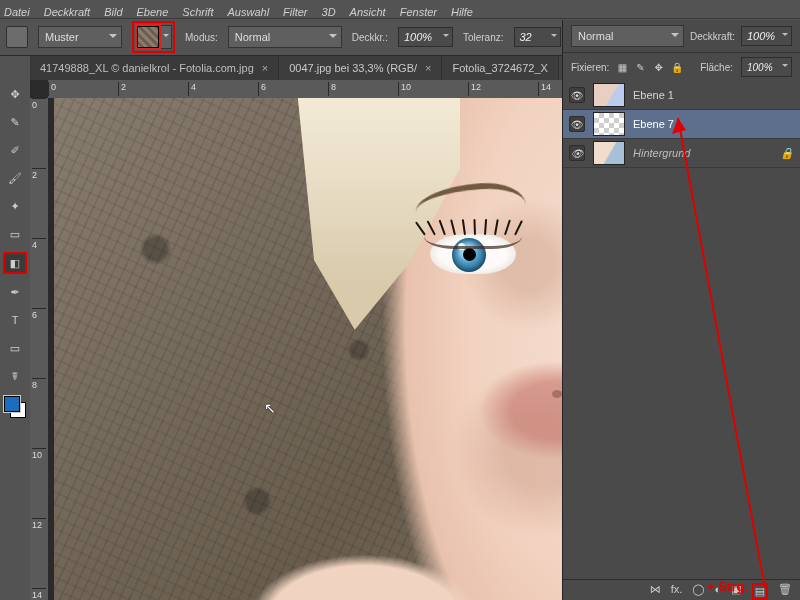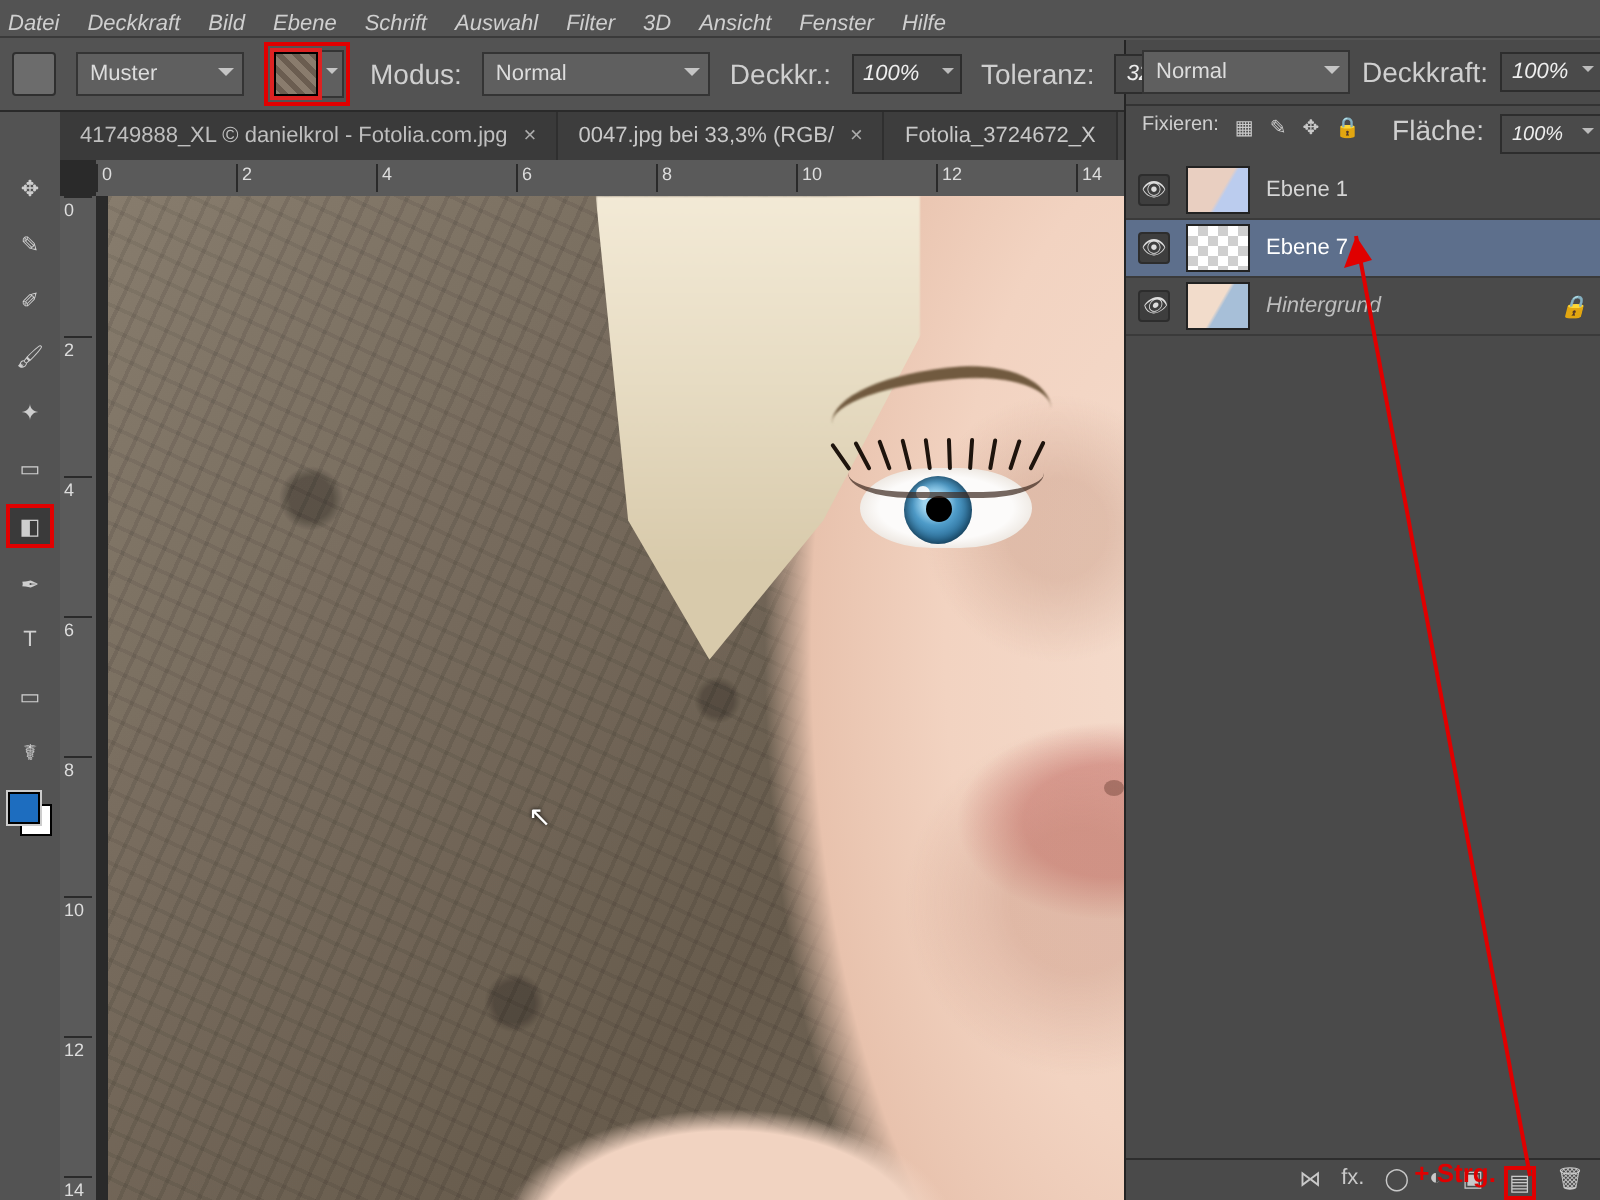--- a/index.html
+++ b/index.html
@@ -7,21 +7,21 @@
   .menubar span{cursor:default;}
   .optbar{height:36px;background:#535353;border-top:1px solid #3a3a3a;border-bottom:1px solid #2a2a2a;display:flex;align-items:center;padding:0 6px;gap:10px;}
   .optbar .tool-ind{width:20px;height:20px;background:#6c6c6c;border:1px solid #2f2f2f;border-radius:2px;}
   .dd{display:flex;align-items:center;height:20px;background:#5f5f5f;border:1px solid #343434;padding:0 16px 0 6px;position:relative;font-size:11px;color:#ddd;min-width:60px;}
   .dd::after{content:"";position:absolute;right:4px;top:7px;border:4px solid transparent;border-top-color:#c5c5c5;}
   .swatch{width:22px;height:22px;border:2px solid #d22;box-shadow:0 0 0 1px #000 inset;background:
      repeating-linear-gradient(45deg,#8a7c6d 0 3px,#6b5d50 3px 6px);}
   .swatch-wrap{display:flex;align-items:center;border:2px solid #e00000;padding:1px;}
   .swatch-arr{width:10px;height:22px;background:#5f5f5f;border:1px solid #343434;border-left:none;position:relative;}
   .swatch-arr::after{content:"";position:absolute;left:2px;top:8px;border:3px solid transparent;border-top-color:#c5c5c5;}
-  .lbl{color:#cfcfcf;font-size:14px;}
+  .lbl{color:#cfcfcf;font-size:10px;}
   .numbox{display:flex;align-items:center;height:18px;background:#4a4a4a;border:1px solid #2d2d2d;padding:0 14px 0 5px;position:relative;color:#eee;min-width:34px;font-style:italic;}
   .numbox::after{content:"";position:absolute;right:3px;top:6px;border:3px solid transparent;border-top-color:#bbb;}
   .chk{width:11px;height:11px;border:1px solid #2d2d2d;background:#c9c9c9;color:#222;font-size:10px;line-height:9px;text-align:center;}
   
   .mainrow{display:flex;height:546px;}
   .toolcol{width:30px;background:#535353;display:flex;flex-direction:column;align-items:center;padding-top:28px;gap:8px;}
   .tcell{width:22px;height:20px;display:flex;align-items:center;justify-content:center;color:#cecece;}
   .tcell.sel{background:#3a3a3a;border:2px solid #e00000;width:20px;height:18px;}
   .fgbg{position:relative;width:22px;height:22px;margin-top:2px;}
   .fgbg .fg{position:absolute;left:0;top:0;width:14px;height:14px;background:#1d6dbf;border:1px solid #000;box-shadow:0 0 0 1px #ccc;}
@@ -76,21 +76,21 @@
   .lashes span{position:absolute;width:2px;height:16px;background:#1e140d;border-radius:1px;transform-origin:bottom;}
   .nostril{position:absolute;left:98%;top:58%;width:10px;height:8px;background:rgba(80,40,30,.35);border-radius:50%;}
   .hand{position:absolute;left:34%;bottom:0;width:54%;height:18%;
     background:radial-gradient(ellipse 70% 120% at 50% 120%,#f1d3c1 0 50%,transparent 60%);
     clip-path:polygon(0 100%,12% 30%,30% 10%,50% 0,70% 12%,88% 40%,100% 100%);}
   .cursor{position:absolute;left:210px;top:302px;color:#fff;font-size:14px;text-shadow:0 0 2px #000;}
   
   .rightpanel{width:237px;background:#4a4a4a;border-left:1px solid #242424;display:flex;flex-direction:column;margin-top:-36px;height:582px;}
   .panel-top{padding:5px 8px;display:flex;align-items:center;gap:6px;border-bottom:1px solid #333;}
   .panel-top .dd{flex:1;min-width:80px;}
-  .lockrow{padding:4px 8px;display:flex;gap:8px;color:#cfcfcf;font-size:10px;}
+  .lockrow{padding:4px 8px;display:flex;align-items:center;gap:8px;color:#cfcfcf;font-size:10px;}
   .ic{width:14px;height:14px;display:inline-flex;align-items:center;justify-content:center;color:#c9c9c9;}
   .layers{flex:1;background:#4a4a4a;}
   .layer{display:flex;align-items:center;height:28px;border-bottom:1px solid #3a3a3a;padding:0 6px;gap:8px;}
   .layer.sel{background:#5d6f8c;color:#fff;}
   .layer.bg-it{font-style:italic;color:#bdbdbd;}
   .eyeic{width:14px;height:14px;border:1px solid #2d2d2d;border-radius:2px;display:flex;align-items:center;justify-content:center;font-size:10px;color:#ddd;background:#3e3e3e;}
   .thumb{width:30px;height:22px;border:1px solid #222;background:#ddd;}
   .thumb.checker{background:
      conic-gradient(#cfcfcf 25%,#fff 0 50%,#cfcfcf 0 75%,#fff 0) 0 0/10px 10px;}
   .thumb.face{background:linear-gradient(120deg,#e9cfc1 55%,#bce 60%);}

